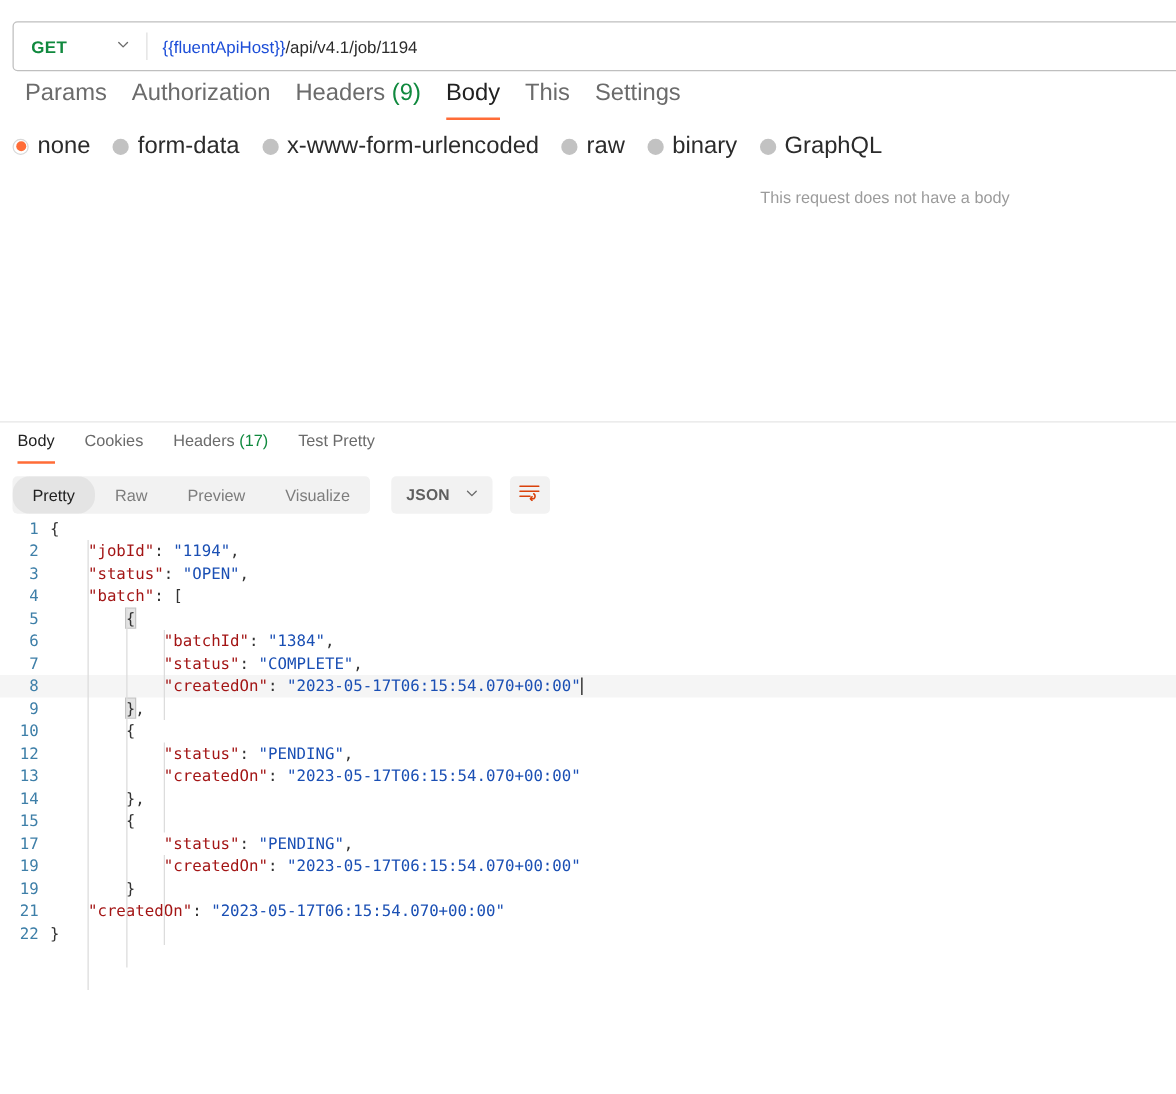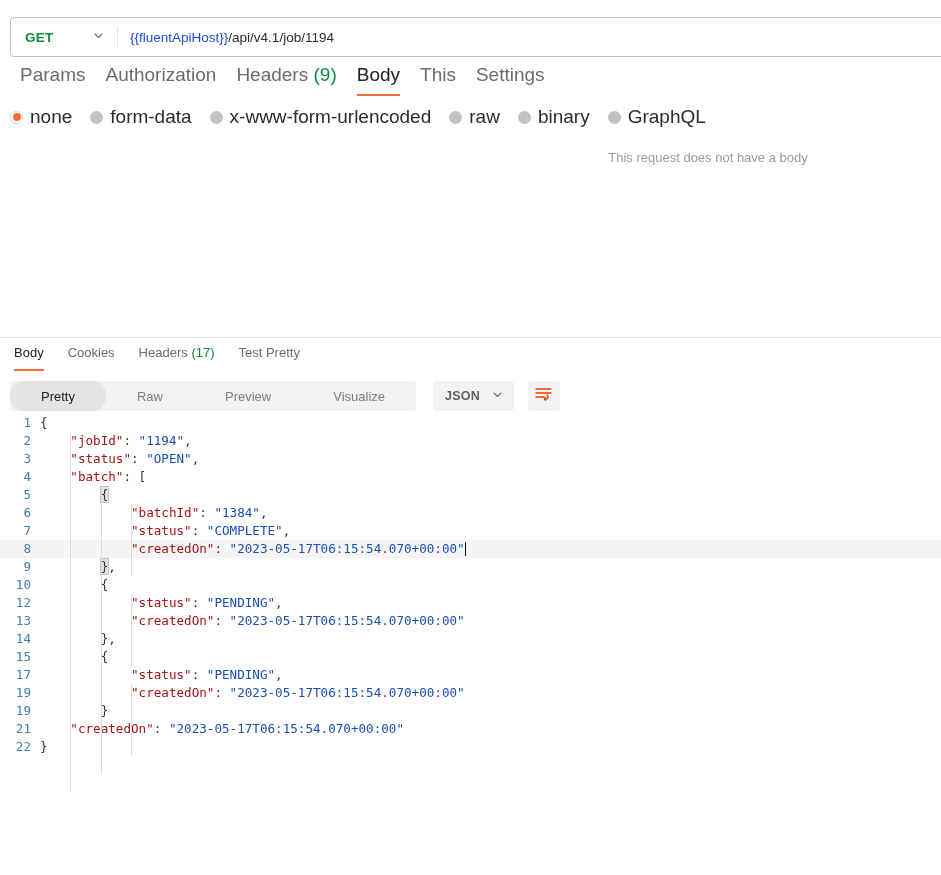--- a/index.html
+++ b/index.html
@@ -107,21 +107,21 @@
   
   .format-bar {
     position: absolute; left: 10px; top: 381px;
     display: flex; align-items: center; height: 30px;
   }
   .seg-group {
     display: flex; align-items: stretch; height: 30px;
     background: #f2f2f2; border-radius: 4px; overflow: hidden;
   }
   .seg {
-    display: flex; align-items: center; padding: 0 31px;
+    display: flex; align-items: center; padding: 0 16px;
     font-size: 13px; color: #7d7d7d; cursor: pointer; white-space: nowrap; border-radius: 14px;
   }
   .seg.active { background: #e4e4e4; color: #212121; }
   .json-select {
     display: flex; align-items: center; gap: 12px;
     margin-left: 17px; height: 30px; padding: 0 12px;
     background: #f2f2f2; border-radius: 4px; cursor: pointer;
   }
   .json-select .lbl { font-size: 12.5px; color: #5f5f5f; font-weight: bold; letter-spacing:.2px;}
   .wrap-btn {

